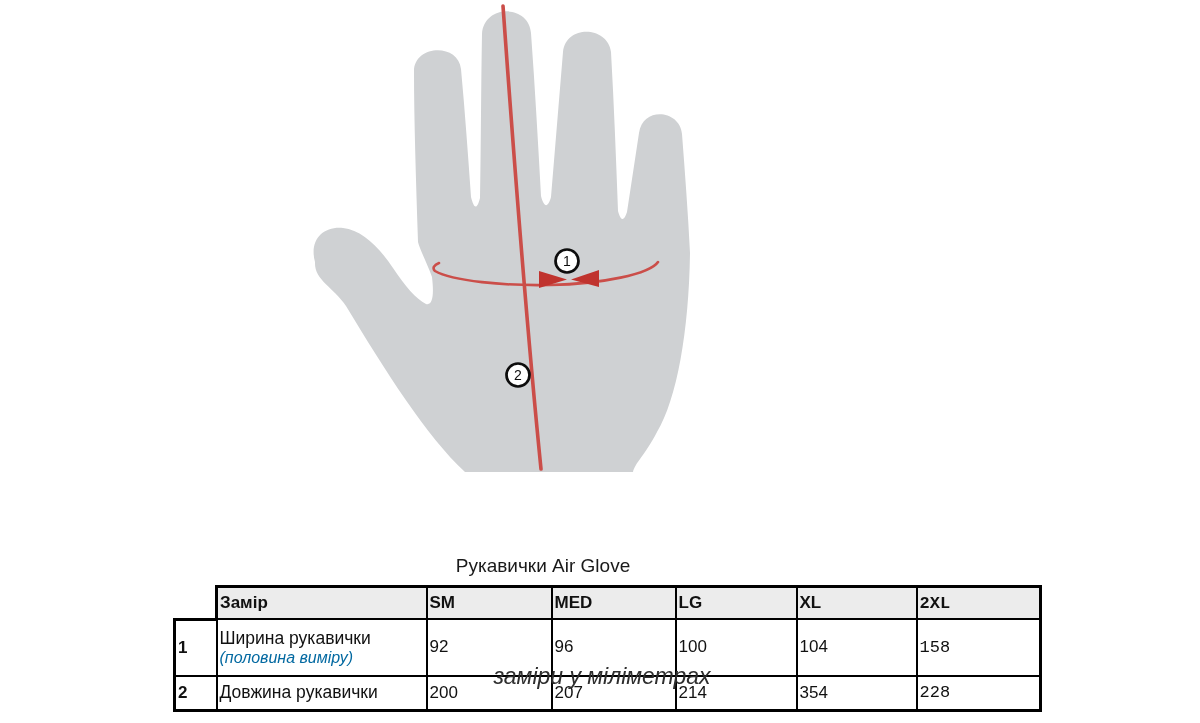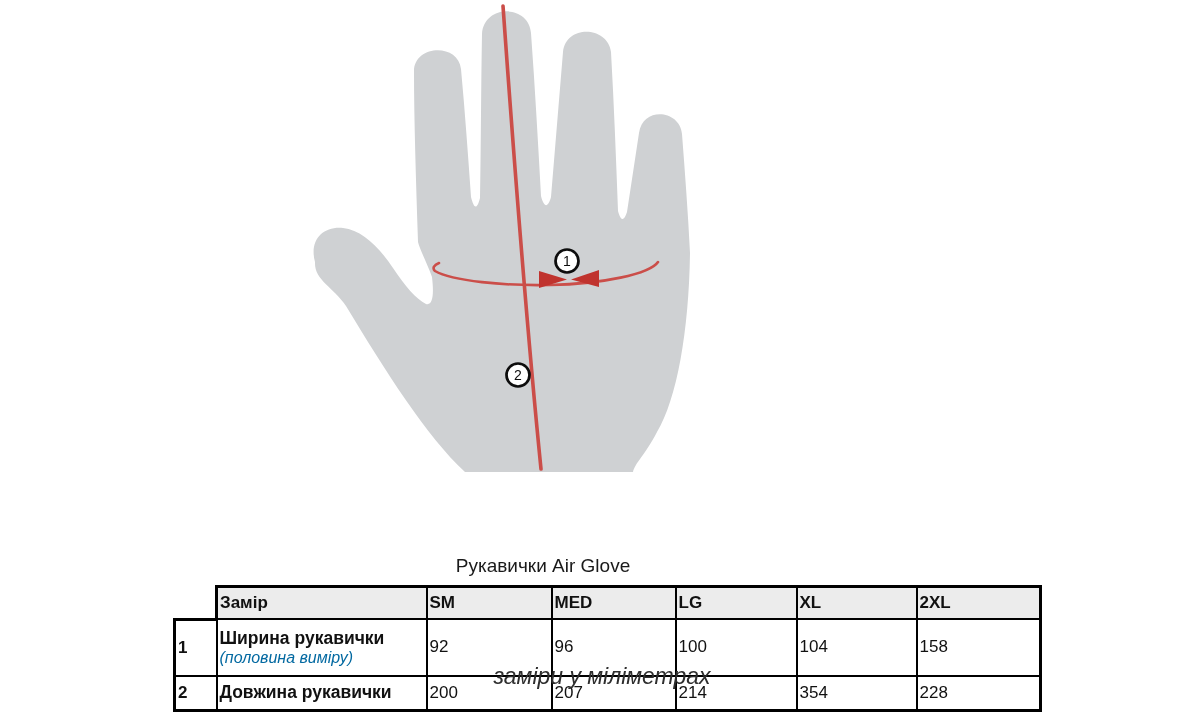--- a/index.html
+++ b/index.html
@@ -17,26 +17,26 @@
              font-size:19px;font-weight:normal;color:#1a1a1a;}
 
   
   table.size{position:absolute;left:173px;top:585px;border-collapse:collapse;table-layout:fixed;
              width:866px;color:#111;}
   table.size td,table.size th{border:2px solid #000;padding:2px;text-align:left;vertical-align:middle;
              font-size:17px;background:#fff;overflow:hidden;}
   table.size .corner{border:none;background:#fff;}
   table.size th{background:#ececec;font-weight:bold;height:26px;border-top-width:3px;}
   table.size th.first{border-left-width:3px;}
-  table.size .last{border-right-width:3px;}
+  table.size .last{border-right-width:3px;font-family:Liberation Mono, monospace;}
   table.size .rownum{font-weight:bold;border-left-width:3px;width:42px;}
   table.size tr.r1 td{height:50px;}
   table.size tr.r1 .rownum{border-top-width:3px;}
   table.size tr.r2 td{height:28px;border-bottom-width:3px;}
-  .cell-label{font-weight:bold;font-size:17.5px;line-height:21px;}
+  .cell-label{font-weight:normal;font-size:17.5px;line-height:21px;}
   .cell-sublabel{font-style:italic;font-weight:normal;font-size:16px;line-height:18px;color:#0369a1;}
 
   
   .tbl-caption{position:absolute;left:402px;top:663px;width:400px;text-align:center;
                font-style:italic;font-size:23px;color:#2e2e2e;}
 </style>
 </head>
 <body>
 
 <div class="page">

